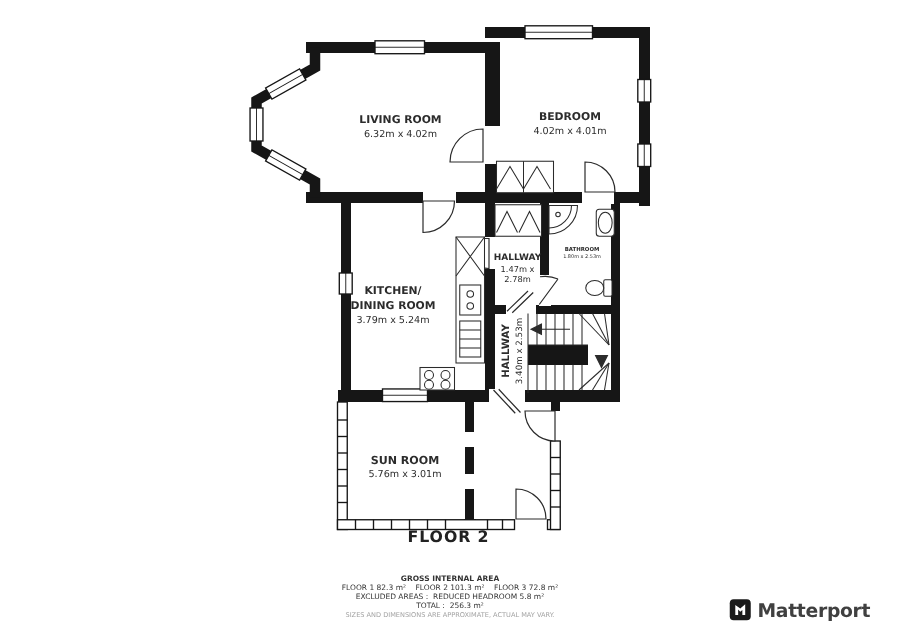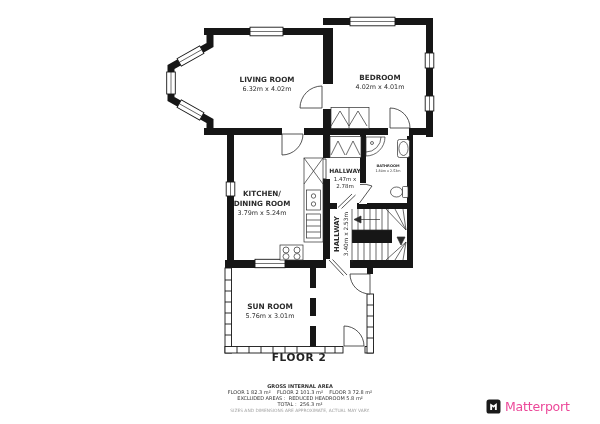--- a/index.html
+++ b/index.html
@@ -8,21 +8,21 @@
   .plan-svg{position:absolute;left:0;top:0;}
   text{fill:#2c2c2c;}
   .nm{font-weight:700;}
   .dm{font-weight:400;}
   .floor-lbl{font-weight:700;letter-spacing:.6px;fill:#222;}
   .footer{position:absolute;top:383px;left:0;width:600px;text-align:center;color:#333;}
   .footer .ln{font-size:5px;line-height:6px;white-space:pre;}
   .footer .ln.b{font-weight:700;}
   .footer .disc{font-size:4.4px;line-height:6px;color:#a2a2a2;margin-top:1px;white-space:pre;}
   .brand{position:absolute;left:486px;top:399px;display:flex;align-items:center;gap:4px;}
-  .brand .txt{font-size:12.5px;font-weight:400;color:#ec4899;letter-spacing:-.2px;}
+  .brand .txt{font-size:12.5px;font-weight:700;color:#404040;letter-spacing:-.2px;}
 </style>
 </head>
 <body>
 
 <div class="stage">
 
   <svg class="plan-svg" width="600" height="424" viewBox="0 0 600 424">
 
     <g fill="#161616" stroke="none" shape-rendering="crispEdges">
       <rect x="204" y="28" width="126" height="7"></rect>

